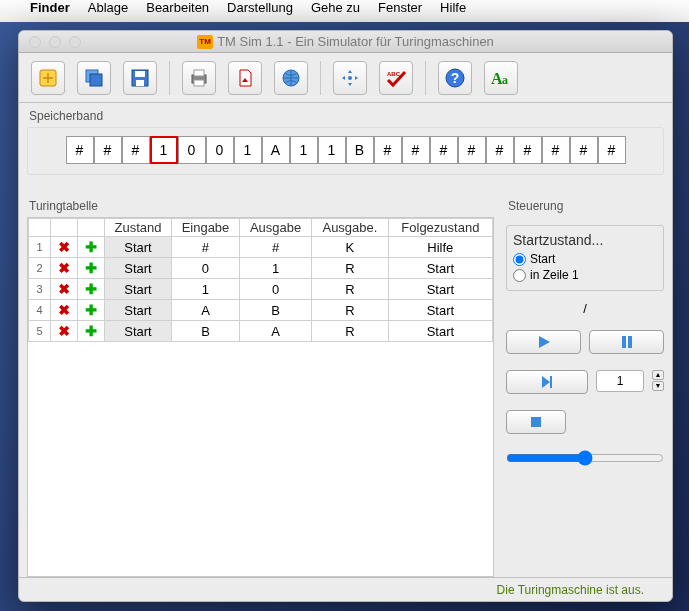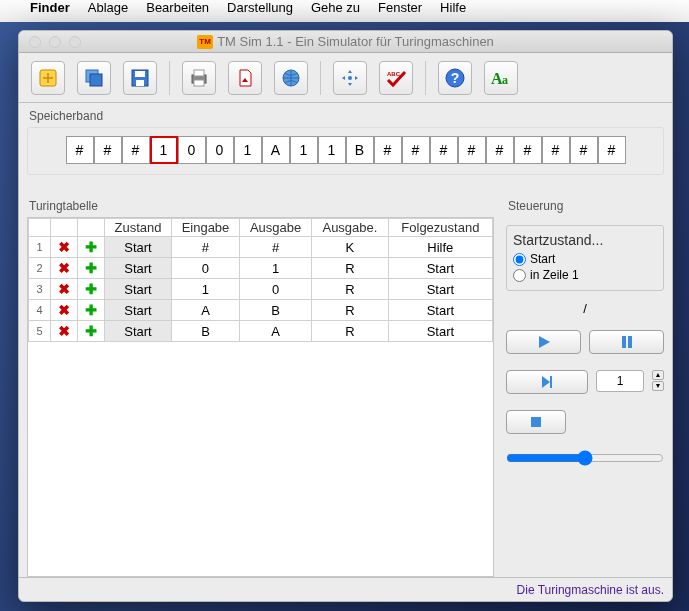--- a/index.html
+++ b/index.html
@@ -37,21 +37,21 @@
 .control { width: 158px; display: flex; flex-direction: column; gap: 8px; }
 .group { border: 1px solid #c8c8c8; border-radius: 3px; padding: 6px; background: #ececec; font-size: 12px; }
 .group-title { font-size: 14px; color: #333; margin-bottom: 4px; }
 .radio-row { display: flex; align-items: center; gap: 4px; margin: 2px 0; }
 .radio-row input[type=radio] { margin: 0; }
 .cur-state { text-align: center; font-size: 13px; padding: 2px 0; }
 .btnrow { display: flex; gap: 8px; margin: 4px 0; }
 .cbtn { flex: 1; height: 24px; border: 1px solid #a0a0a0; border-radius: 4px; background: linear-gradient(#fff,#e6e6e6); display: flex; align-items: center; justify-content: center; cursor: pointer; }
 .stepinput { width: 48px; height: 22px; border: 1px solid #b0b0b0; border-radius: 3px; text-align: center; font-size: 12px; }
 .slider { width: 100%; margin-top: 4px; }
-.status { height: 24px; border-top: 1px solid #c0c0c0; display: flex; align-items: center; justify-content: flex-end; padding: 0 8px; font-size: 12px; color: #4c1d95; }
+.status { height: 24px; border-top: 1px solid #c0c0c0; display: flex; align-items: center; justify-content: flex-end; padding: 0 28px; font-size: 12px; color: #4d7c0f; }
 svg { display: block; }
 </style>
 </head>
 <body>
 
 <div class="menubar">
   <span class="apple"></span>
   <span class="app">Finder</span>
   <span>Ablage</span>
   <span>Bearbeiten</span>

